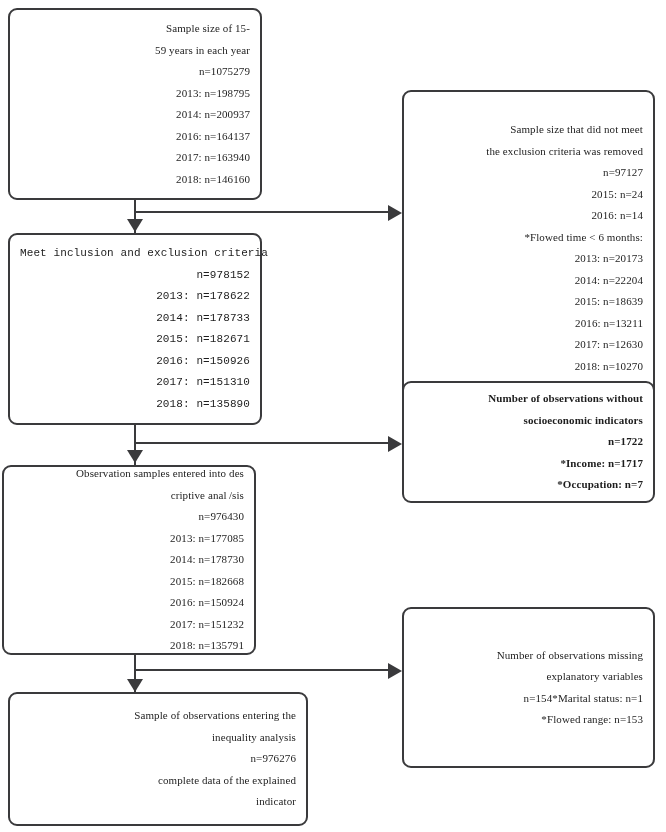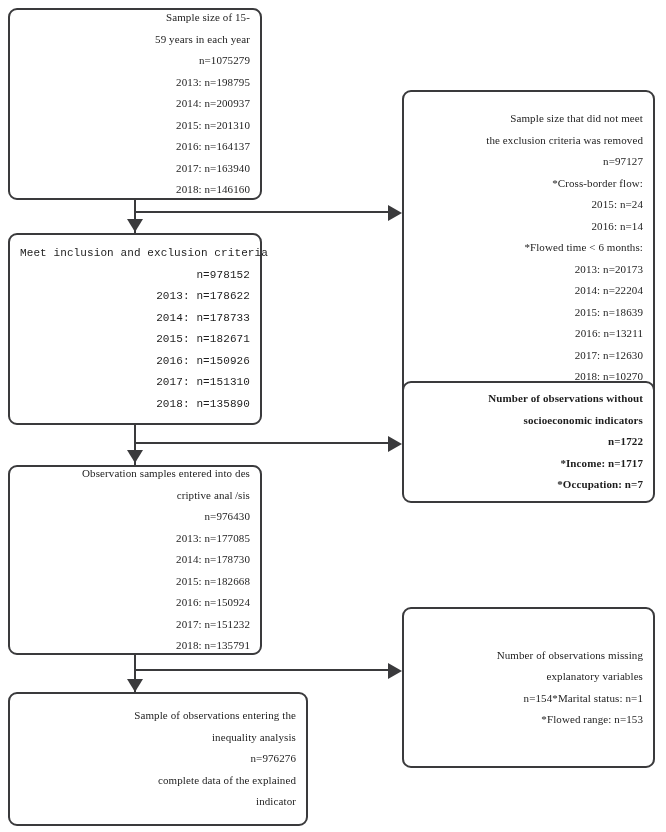--- a/index.html
+++ b/index.html
@@ -35,21 +35,21 @@
     width: 100%;
     text-align: right;
     font-size: 11px;
     line-height: 21.5px;
     letter-spacing: 0.1px;
     white-space: nowrap;
   }
   
   #box-source      { left: 8px;  top: 8px;   width: 254px; height: 192px; }
   #box-criteria    { left: 8px;  top: 233px; width: 254px; height: 192px; font-family: Liberation Mono, monospace; }
-  #box-descriptive { left: 8px;  top: 465px; width: 254px; height: 190px; }
+  #box-descriptive { left: 2px;  top: 465px; width: 254px; height: 190px; }
   #box-final       { left: 8px;  top: 692px; width: 300px; height: 134px; }
   
   #box-excluded    { left: 402px; top: 90px;  width: 253px; height: 316px; }
   #box-socio       { left: 402px; top: 381px; width: 253px; height: 122px; font-weight: bold; }
   #box-missing     { left: 402px; top: 607px; width: 253px; height: 161px; }
 
   
   .vline {
     position: absolute;
     width: 2px;
@@ -96,21 +96,20 @@
   <div class="arrow-down" style="left:127px; top:679px;"></div>
   <div class="hline" style="left:134px; top:669px; width:254px;"></div>
   <div class="arrow-right" style="left:388px; top:663px;"></div>
 
   <div class="fbox" id="box-source">
     <span class="line">Sample size of 15-</span>
     <span class="line">59 years in each year</span>
     <span class="line">n=1075279</span>
     <span class="line">2013: n=198795</span>
     <span class="line">2014: n=200937</span>
-    <span class="line">2015: n=201310</span>
     <span class="line">2016: n=164137</span>
     <span class="line">2017: n=163940</span>
     <span class="line">2018: n=146160</span>
   </div>
 
   <div class="fbox" id="box-criteria">
     <span class="line">Meet inclusion and exclusion criteria</span>
     <span class="line">n=978152</span>
     <span class="line">2013: n=178622</span>
     <span class="line">2014: n=178733</span>
@@ -137,21 +136,20 @@
     <span class="line">inequality analysis</span>
     <span class="line">n=976276</span>
     <span class="line">complete data of the explained</span>
     <span class="line">indicator</span>
   </div>
 
   <div class="fbox" id="box-excluded">
     <span class="line">Sample size that did not meet</span>
     <span class="line">the exclusion criteria was removed</span>
     <span class="line">n=97127</span>
-    <span class="line">*Cross-border flow:</span>
     <span class="line">2015: n=24</span>
     <span class="line">2016: n=14</span>
     <span class="line">*Flowed time &lt; 6 months:</span>
     <span class="line">2013: n=20173</span>
     <span class="line">2014: n=22204</span>
     <span class="line">2015: n=18639</span>
     <span class="line">2016: n=13211</span>
     <span class="line">2017: n=12630</span>
     <span class="line">2018: n=10270</span>
   </div>

